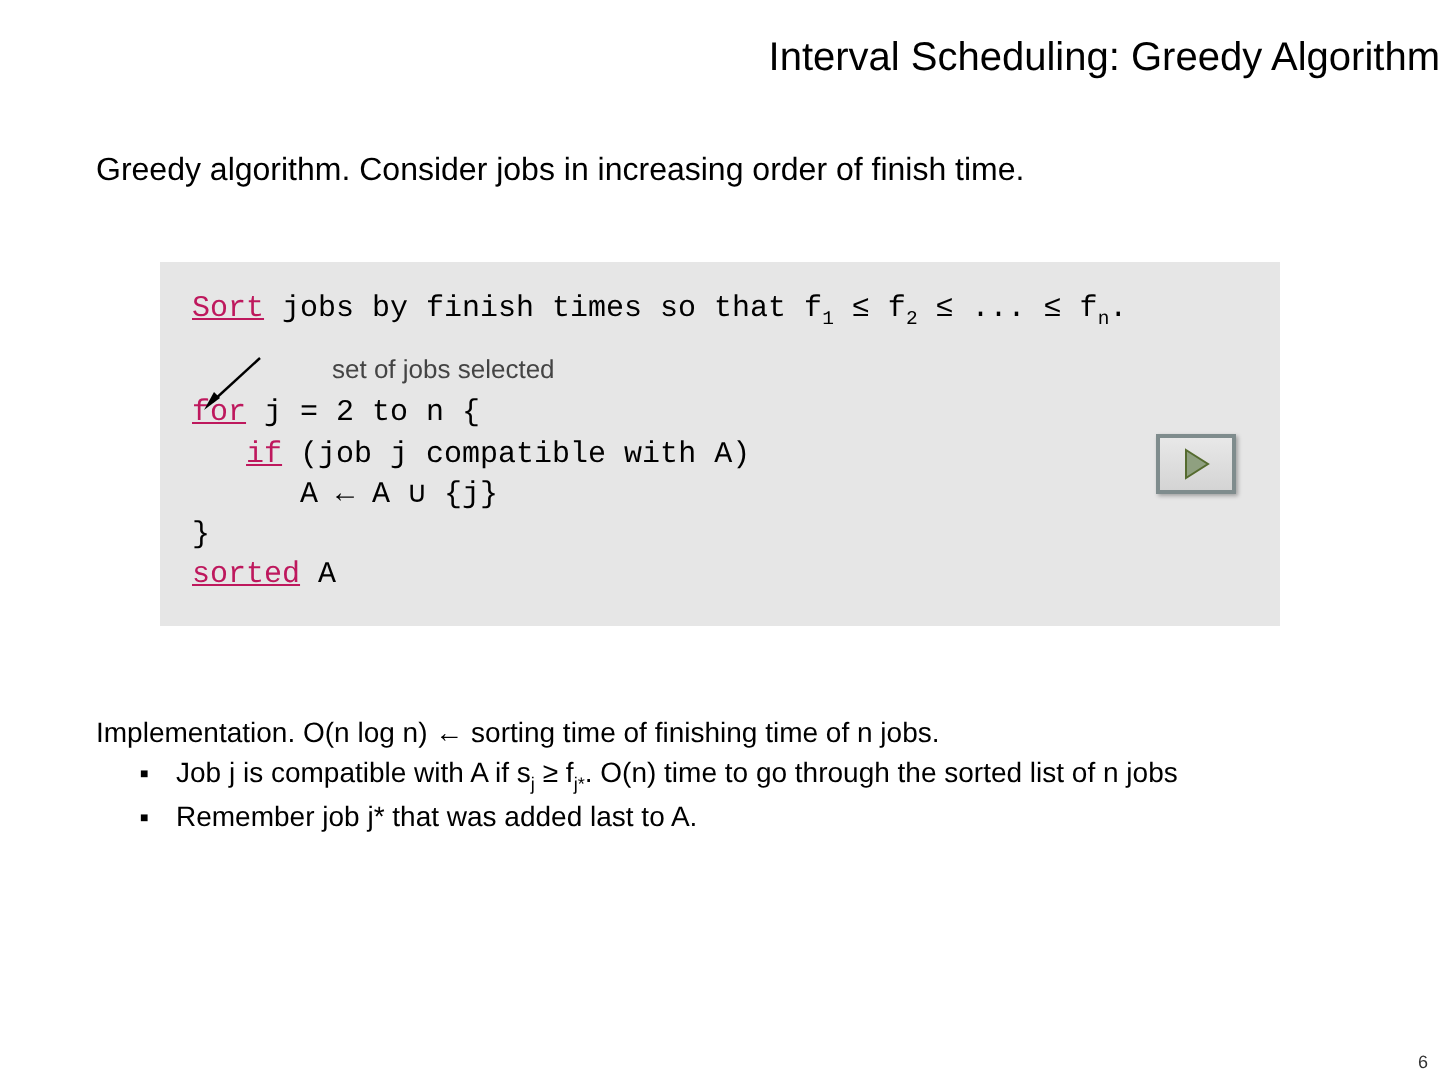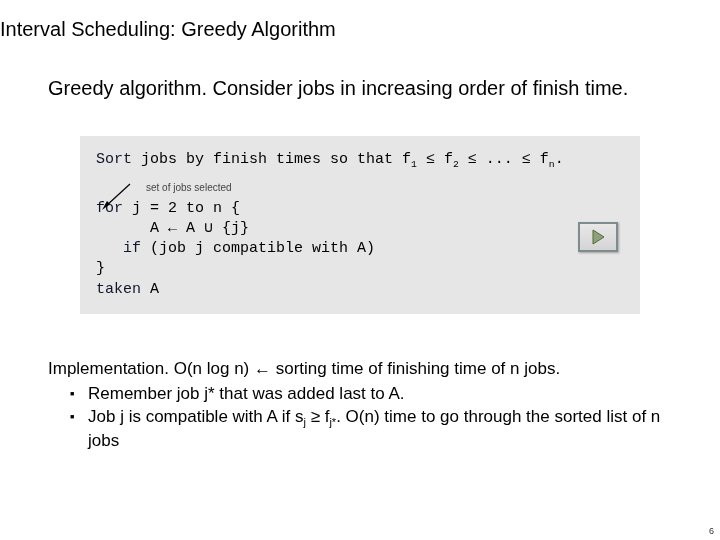--- a/index.html
+++ b/index.html
@@ -6,47 +6,47 @@
   body {
     width: 720px;
     height: 540px;
     background: #ffffff;
     font-family: "Comic Sans MS", "Comic Sans", cursive, sans-serif;
     color: #000;
     position: relative;
     overflow: hidden;
   }
   .title {
-    text-align: left;
+    text-align: right;
     font-size: 20px;
     padding-top: 18px;
     padding-bottom: 10px;
     font-weight: normal;
   }
   .body-text {
-    font-size: 20px;
+    font-size: 16px;
     padding: 24px 48px 0 48px;
     line-height: 1.35;
   }
   .code-box {
     background: #e6e6e6;
     margin: 34px 80px 0 80px;
     padding: 14px 16px 14px 16px;
     font-family: "Courier New", Courier, monospace;
     font-size: 15px;
     line-height: 1.35;
     position: relative;
   }
-  .code-box .kw { color: #0f172a; }
+  .code-box .kw { color: #be185d; text-decoration: underline; }
   .sortline { margin-bottom: 10px; }
   .annot {
     font-family: "Comic Sans MS", cursive, sans-serif;
-    font-size: 10px;
+    font-size: 13px;
     color: #444;
-    margin-left: 50px;
+    margin-left: 70px;
     margin-bottom: 4px;
     position: relative;
   }
   .arrow-svg {
     position: absolute;
     left: 20px;
     top: 44px;
     width: 34px;
     height: 32px;
   }
@@ -59,21 +59,21 @@
     border: 2px solid #7f8c8d;
     background: linear-gradient(#e8e8e8, #d4d4d4);
     display: flex;
     align-items: center;
     justify-content: center;
     box-shadow: 1px 1px 2px rgba(0,0,0,0.3);
   }
   .play-btn svg { display: block; }
   sub { font-size: 0.65em; vertical-align: sub; }
   .impl {
-    font-size: 17px;
+    font-size: 14px;
     padding: 44px 48px 0 48px;
     line-height: 1.35;
   }
   .impl-list {
     list-style: none;
     padding-left: 22px;
     margin-top: 2px;
   }
   .impl-list li {
     position: relative;
@@ -111,37 +111,37 @@
   </div>
 
   <svg class="arrow-svg" viewBox="0 0 34 32">
     <line x1="30" y1="4" x2="6" y2="26" stroke="#000" stroke-width="1.2"></line>
     <polygon points="2,30 10,24 7,21" fill="#000"></polygon>
   </svg>
 
   <div class="annot">set of jobs selected</div>
 
   <div><span class="kw">for</span><span> j = 2 to n {</span></div>
+  <div><span style="white-space:pre;">   </span><span class="kw">if</span><span> (job j compatible with A)</span></div>
   <div style="white-space:pre;">      A ← A ∪ {j}</div>
-  <div><span style="white-space:pre;">   </span><span class="kw">if</span><span> (job j compatible with A)</span></div>
   <div>}</div>
-  <div><span class="kw">taken</span><span> A</span></div>
+  <div><span class="kw">sorted</span><span> A</span></div>
 
   <div class="play-btn">
     <svg width="16" height="16" viewBox="0 0 16 16">
       <polygon points="3,1 14,8 3,15" fill="#8fa080" stroke="#556b2f" stroke-width="1"></polygon>
     </svg>
   </div>
 </div>
 
 <div class="impl">
   <div>
     <span>Implementation.</span><span> O(n log n) ← sorting time of finishing time of n jobs.</span>
   </div>
   <ul class="impl-list">
-    <li>Remember job j* that was added last to A.</li>
     <li>
       <span>Job j is compatible with A if s</span><sub>j</sub><span> ≥ f</span><sub>j*</sub><span>. O(n) time to go through the sorted list of n jobs</span>
     </li>
+    <li>Remember job j* that was added last to A.</li>
   </ul>
 </div>
 
 <div class="pagefoot">6</div>
 
 </body></html>

